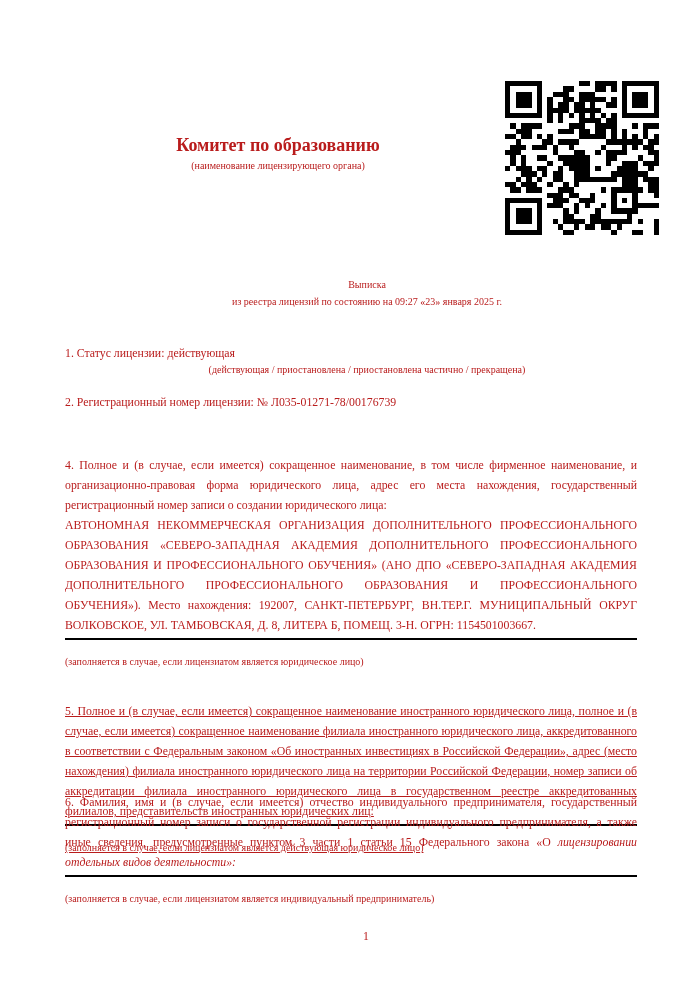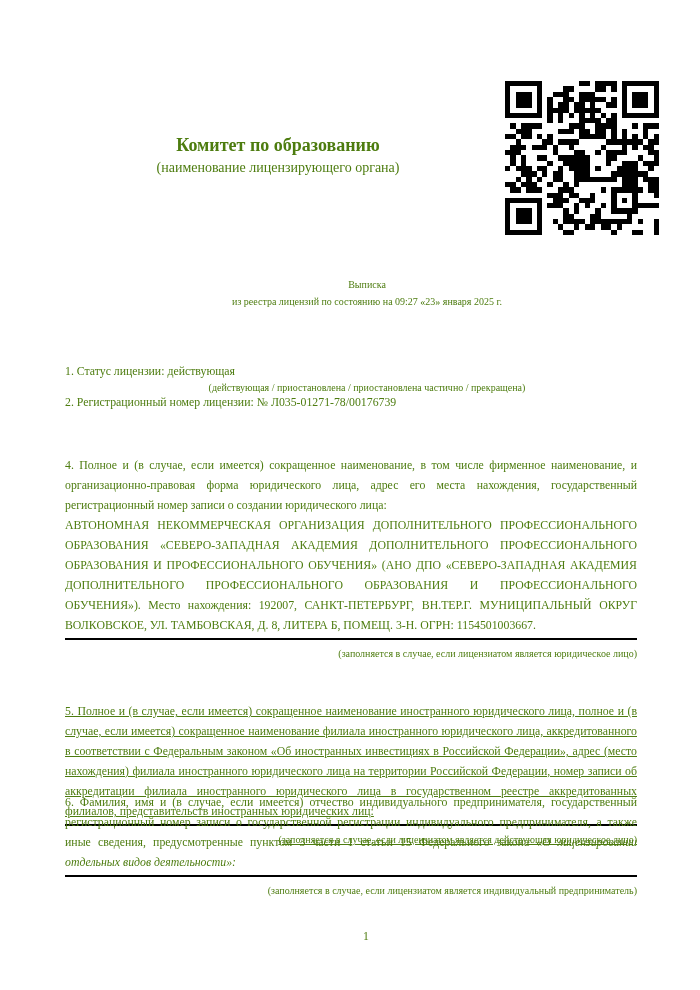--- a/index.html
+++ b/index.html
@@ -2,30 +2,30 @@
 <html lang="ru"><head>
 <meta charset="utf-8">
 <style>
   html, body { margin: 0; padding: 0; background: #ffffff; }
   .page {
     position: relative;
     width: 700px;
     height: 990px;
     background: #ffffff;
     font-family: "Liberation Serif", serif;
-    color: #4d7c0f;
+    color: #b91c1c;
     overflow: hidden;
   }
   .header-org {
     position: absolute;
     left: 65px; top: 134px; width: 426px;
     text-align: center;
   }
   .org-title { font-size: 18px; font-weight: bold; line-height: 22px; }
-  .org-caption { font-size: 14px; margin-top: 4px; }
+  .org-caption { font-size: 10px; margin-top: 4px; }
   .qr {
     position: absolute;
     left: 505px; top: 81px;
     width: 154px; height: 154px;
     background: #ffffff;
   }
   .doc-title {
     position: absolute;
     left: 65px; top: 277px; width: 572px;
     box-sizing: border-box; padding-left: 32px;
@@ -37,22 +37,22 @@
   .para {
     font-size: 11.8px; line-height: 20px;
     text-align: justify; margin: 0;
   }
   .status-caption {
     font-size: 10px; margin-top: 4px;
     text-align: center;
     box-sizing: border-box; padding-left: 32px;
   }
   .separator { border-top: 2px solid #000; margin-top: 3px; }
-  .sep-caption { font-size: 10px; text-align: right; margin-top: 8px; }
-  .item-1 { top: 346px; margin-top: 18px; }
+  .sep-caption { font-size: 10px; text-align: left; margin-top: 16px; }
+  .item-1 { top: 346px; }
   .item-2 { top: 395px; }
   .item-3 { top: 427px; }
   .item-4 { top: 455px; }
   .item-5 { top: 701px; text-decoration: underline; }
   .item-6 { top: 792px; }
   .law-italic { font-style: italic; }
   .page-number {
     position: absolute;
     left: 65px; top: 929px; width: 572px;
     box-sizing: border-box; padding-left: 30px;

